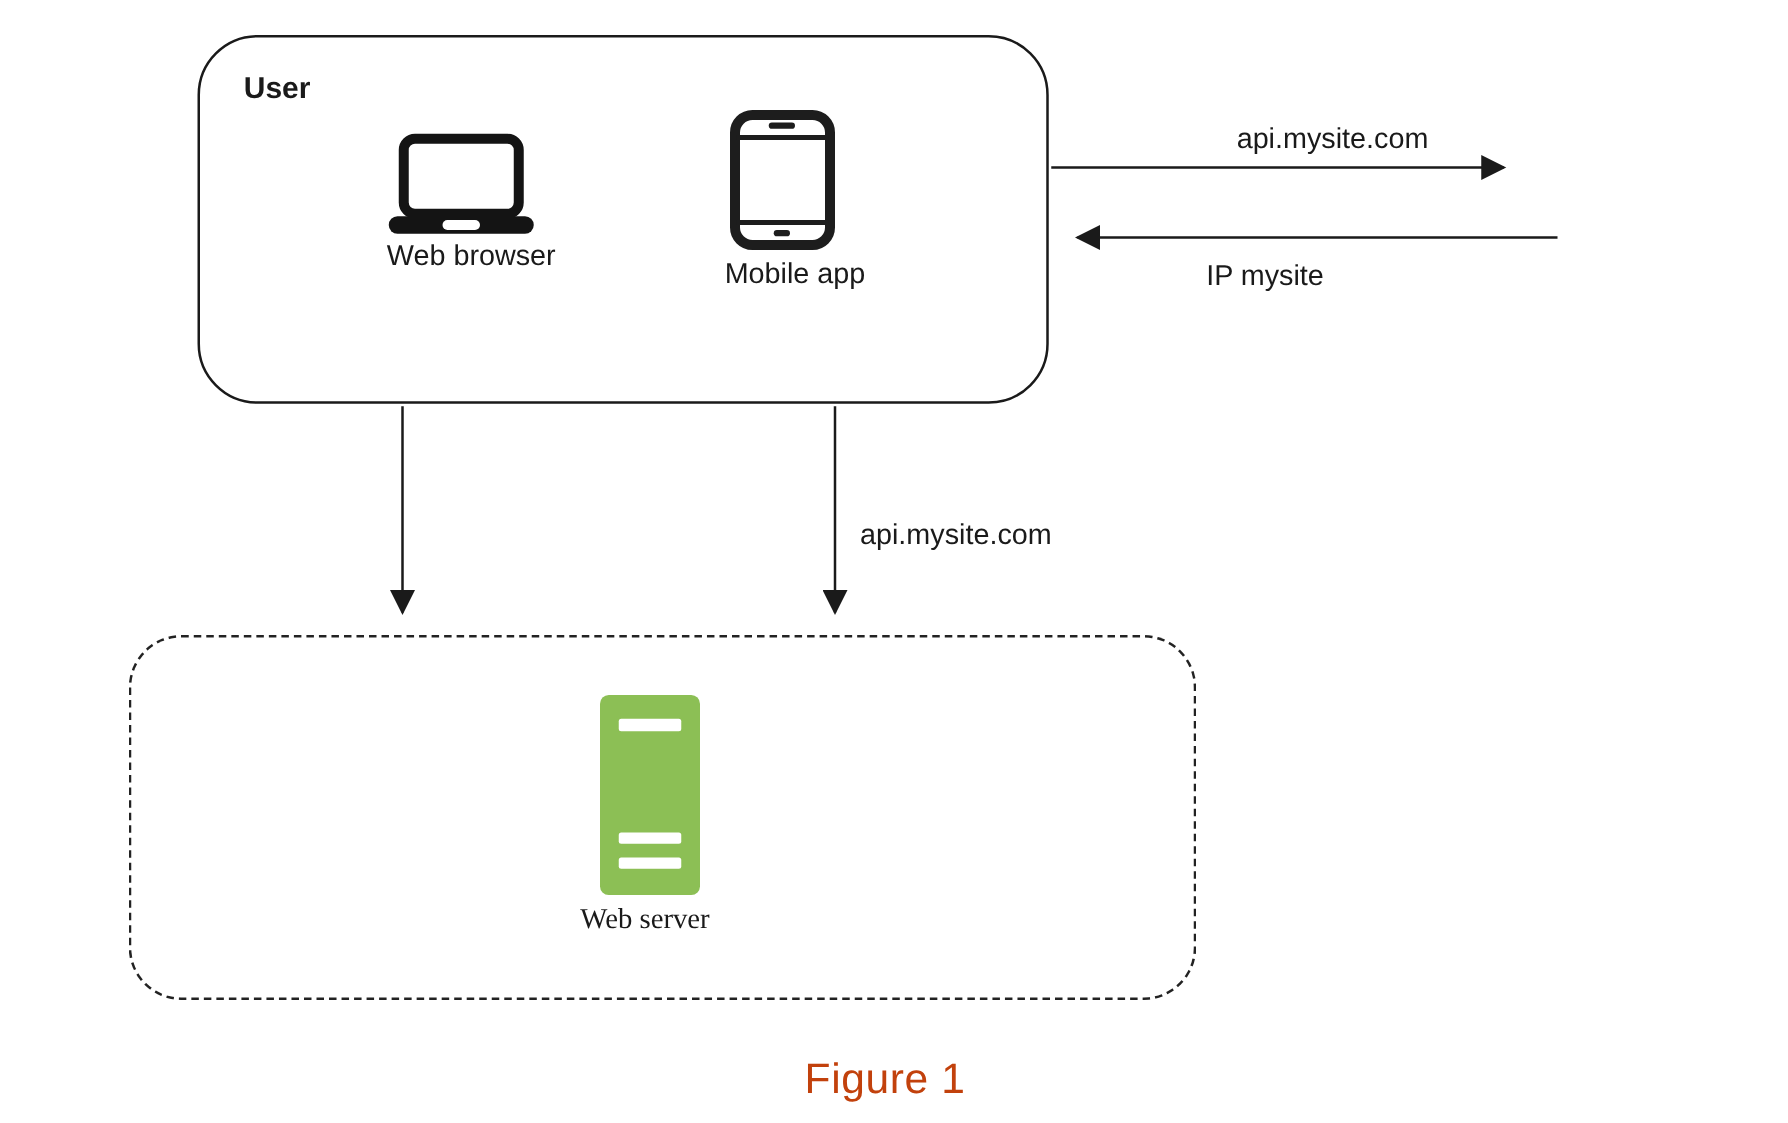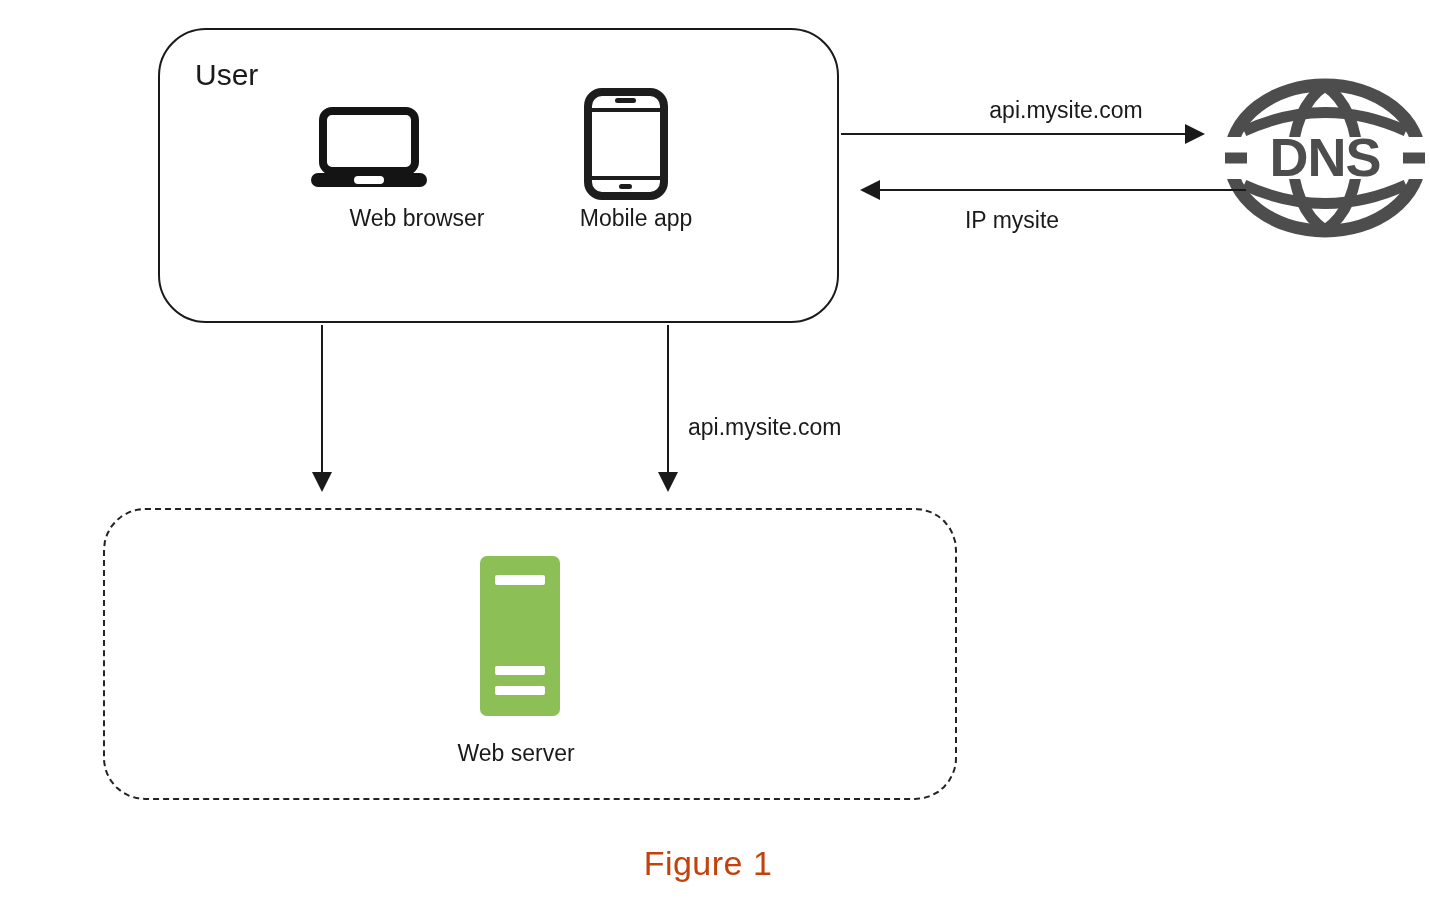--- a/index.html
+++ b/index.html
@@ -19,21 +19,21 @@
   }
   .centered{transform:translateX(-50%);}
   #user-box{
     position:absolute;
     left:158px;top:28px;width:681px;height:295px;
     border:2.5px solid #1a1a1a;
     border-radius:48px;
     box-sizing:border-box;
     background:#ffffff;
   }
-  #user-title{left:195px;top:58px;font-size:30px;}
+  #user-title{left:195px;top:58px;font-size:24px;font-weight:bold;}
   #server-box{
     position:absolute;
     left:103px;top:508px;width:854px;height:292px;
     border:2.5px dashed #222222;
     border-radius:42px;
     box-sizing:border-box;
     background:#ffffff;
   }
   .icon{position:absolute;}
   #figure-caption{
@@ -52,46 +52,33 @@
   <div id="user-box"></div>
   <div id="user-title" class="lbl">User</div>
 
   <div class="icon" style="left:308px;top:106px;">
     <svg width="122" height="84" viewBox="0 0 122 84">
       <rect x="15" y="5" width="92" height="60" rx="9" fill="none" stroke="#141414" stroke-width="8"></rect>
       <rect x="3" y="67" width="116" height="14" rx="7" fill="#141414"></rect>
       <rect x="46" y="70" width="30" height="8" rx="4" fill="#ffffff"></rect>
     </svg>
   </div>
-  <div class="lbl centered" style="left:377px;top:206px;margin-left:40px;">Web browser</div>
+  <div class="lbl centered" style="left:377px;top:192px;">Web browser</div>
 
   <div class="icon" style="left:584px;top:88px;">
     <svg width="84" height="112" viewBox="0 0 84 112">
       <rect x="4" y="4" width="76" height="104" rx="14" fill="#ffffff" stroke="#1d1d1d" stroke-width="8"></rect>
       <line x1="5" y1="22" x2="79" y2="22" stroke="#1d1d1d" stroke-width="4"></line>
       <line x1="5" y1="90" x2="79" y2="90" stroke="#1d1d1d" stroke-width="4"></line>
       <rect x="31" y="10" width="21" height="5" rx="2.5" fill="#1d1d1d"></rect>
       <rect x="35" y="96" width="13" height="5" rx="2.5" fill="#1d1d1d"></rect>
     </svg>
   </div>
   <div class="lbl centered" style="left:636px;top:206px;">Mobile app</div>
 
-  <div class="icon" style="left:1222px;top:78px;">
-    <svg width="206" height="160" viewBox="0 0 206 160">
-      <ellipse cx="103" cy="80" rx="95" ry="73" fill="none" stroke="#4D4D4D" stroke-width="13"></ellipse>
-      <path d="M103,8 C60,36 60,124 103,152" fill="none" stroke="#4D4D4D" stroke-width="11"></path>
-      <path d="M103,8 C146,36 146,124 103,152" fill="none" stroke="#4D4D4D" stroke-width="11"></path>
-      <path d="M22,53 Q103,16 184,53" fill="none" stroke="#4D4D4D" stroke-width="11"></path>
-      <path d="M22,107 Q103,144 184,107" fill="none" stroke="#4D4D4D" stroke-width="11"></path>
-      <rect x="0" y="59" width="206" height="42" fill="#ffffff"></rect>
-      <line x1="3" y1="80" x2="25" y2="80" stroke="#4D4D4D" stroke-width="11"></line>
-      <line x1="181" y1="80" x2="203" y2="80" stroke="#4D4D4D" stroke-width="11"></line>
-      <text x="103" y="98" text-anchor="middle" font-family="Liberation Sans, sans-serif" font-size="54" font-weight="bold" letter-spacing="-1" fill="#4D4D4D">DNS</text>
-    </svg>
-  </div>
 
   <svg width="1430" height="898" viewBox="0 0 1430 898" style="position:absolute;left:0;top:0;pointer-events:none;">
     <defs>
       <marker id="arrowhead" markerWidth="11" markerHeight="10" refX="9" refY="5" orient="auto">
         <path d="M0,0 L10,5 L0,10 Z" fill="#1a1a1a"></path>
       </marker>
     </defs>
     <line x1="841" y1="134" x2="1203" y2="134" stroke="#1a1a1a" stroke-width="2" marker-end="url(#arrowhead)"></line>
     <line x1="1246" y1="190" x2="862" y2="190" stroke="#1a1a1a" stroke-width="2" marker-end="url(#arrowhead)"></line>
     <line x1="322" y1="325" x2="322" y2="490" stroke="#1a1a1a" stroke-width="2" marker-end="url(#arrowhead)"></line>
@@ -106,17 +93,17 @@
   <div id="server-box"></div>
 
   <div class="icon" style="left:480px;top:556px;">
     <svg width="80" height="160" viewBox="0 0 80 160">
       <rect x="0" y="0" width="80" height="160" rx="7" fill="#8CBF55"></rect>
       <rect x="15" y="19" width="50" height="10" rx="2" fill="#ffffff"></rect>
       <rect x="15" y="110" width="50" height="9" rx="2" fill="#ffffff"></rect>
       <rect x="15" y="130" width="50" height="9" rx="2" fill="#ffffff"></rect>
     </svg>
   </div>
-  <div class="lbl centered" style="left:516px;top:741px;">Web server</div>
+  <div class="lbl centered" style="left:516px;top:722px;font-family:Liberation Serif, serif;">Web server</div>
 
   <div id="figure-caption" class="lbl centered">Figure 1</div>
 
 </div>
 
 </body></html>

